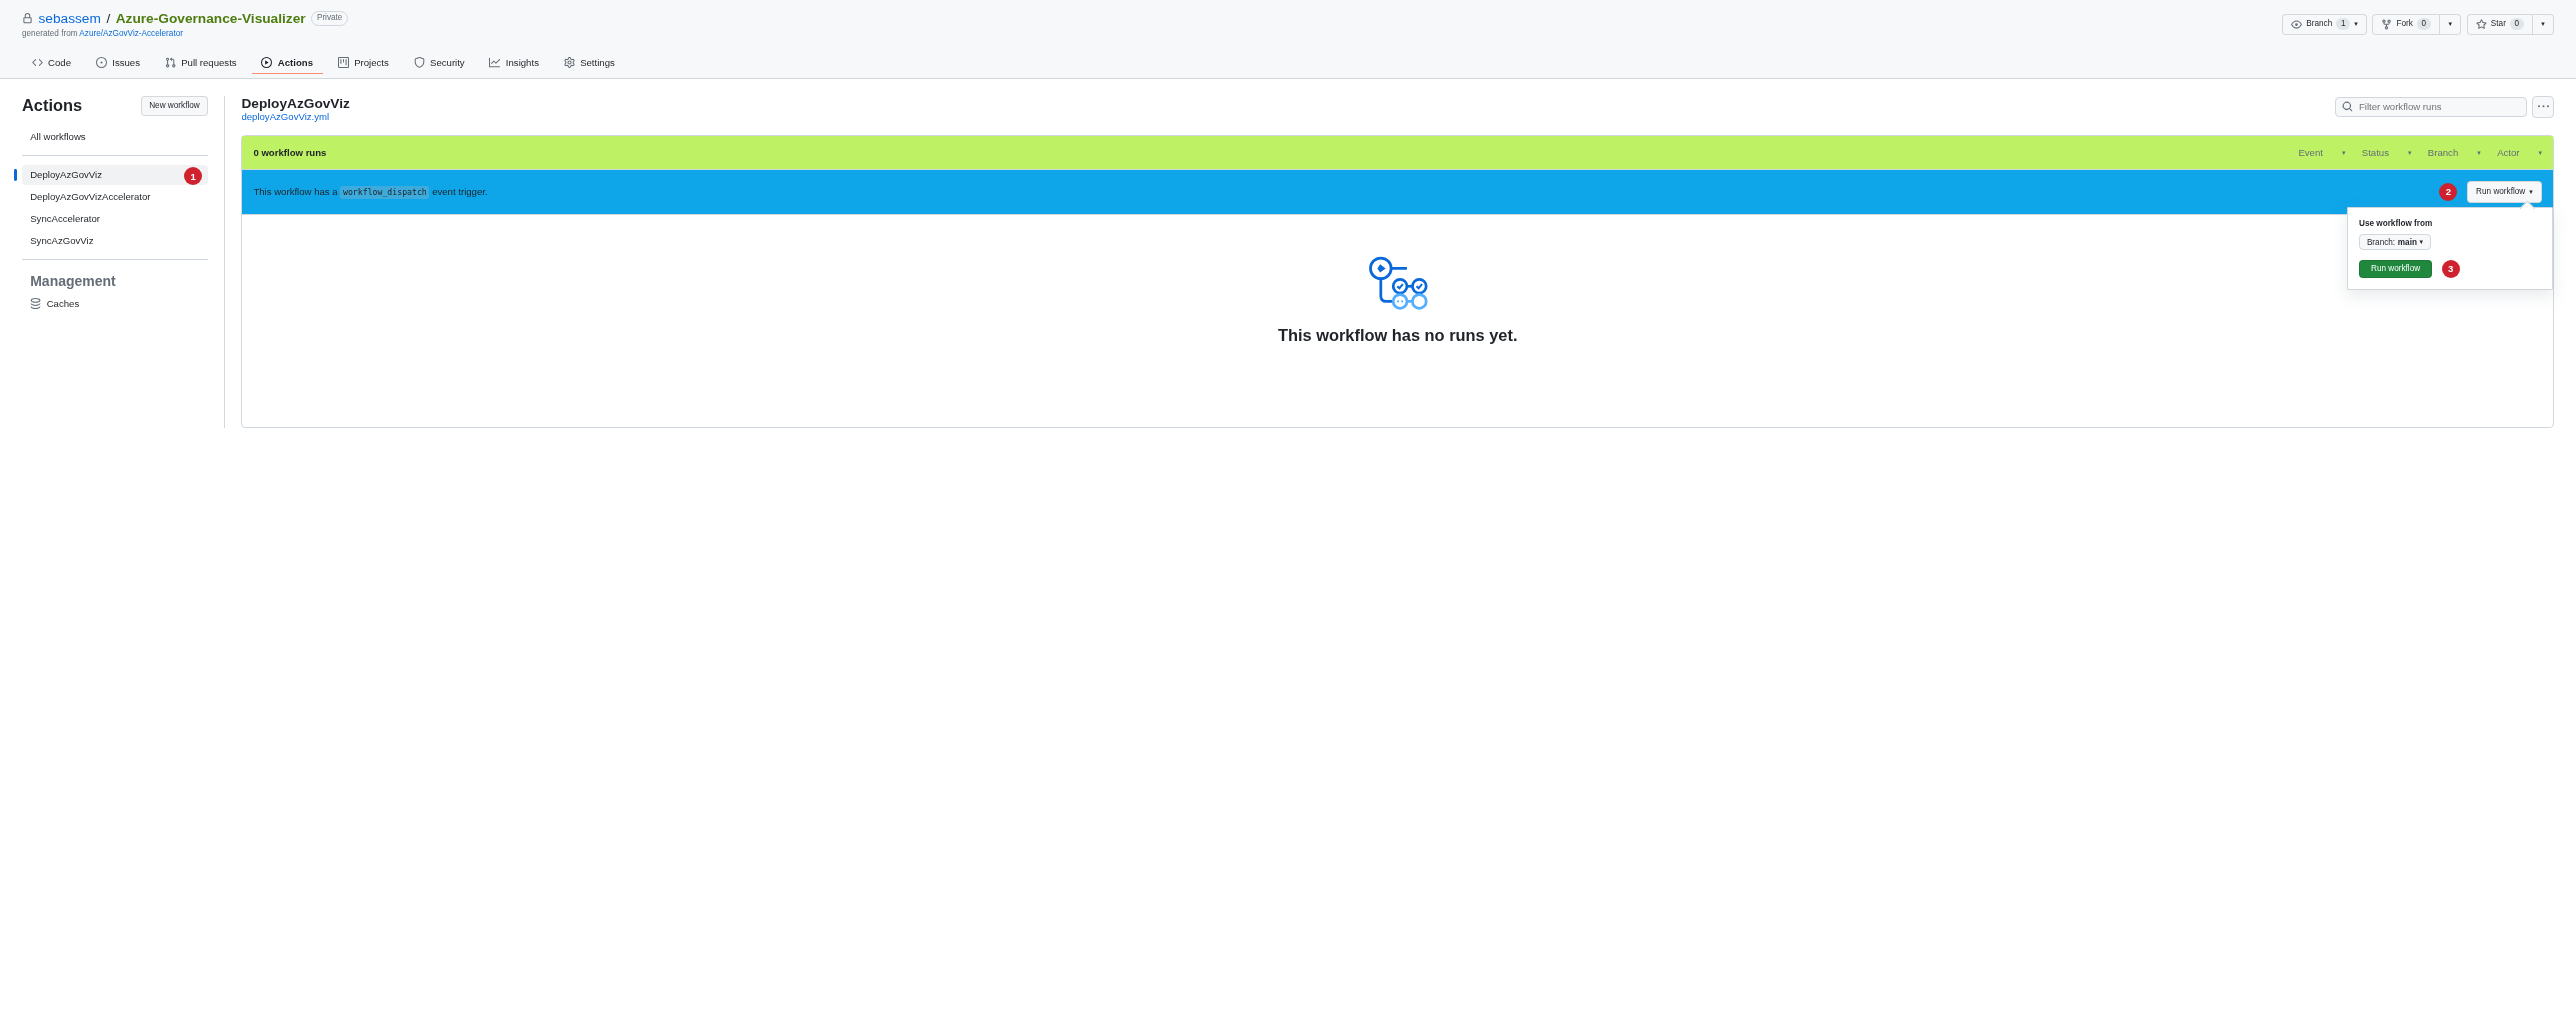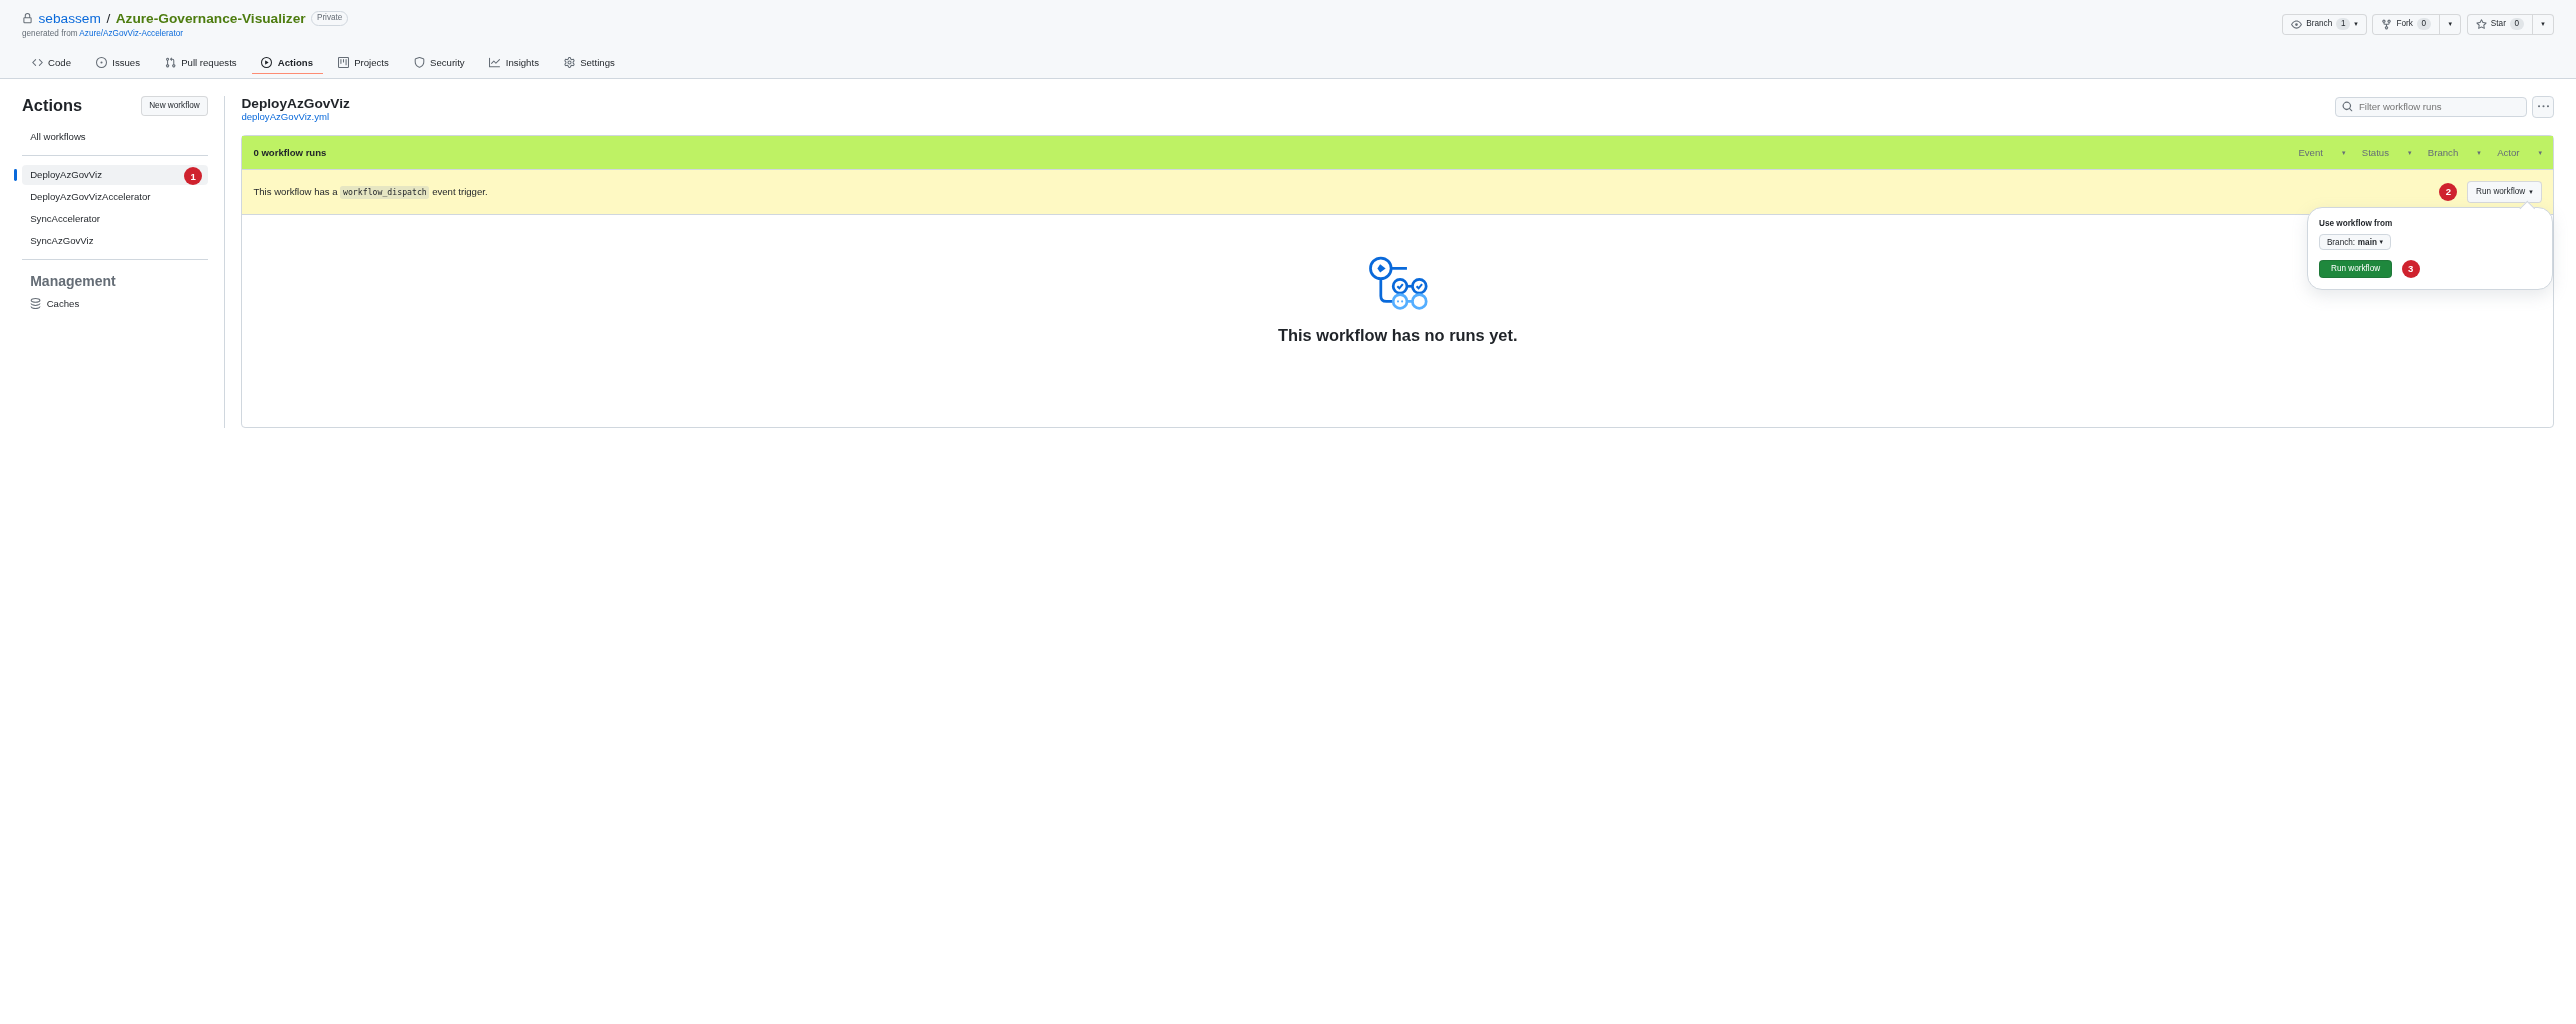--- a/index.html
+++ b/index.html
@@ -192,44 +192,44 @@
     align-items: center;
     padding: 11px;
     background: #bef264;
     border-bottom: 0.7px solid #d0d7de;
   }
   .runs-header .count { font-weight: 600; }
   .run-filters { display: flex; gap: 16.4px; color: #656d76; font-size: 9.6px; }
   .run-filters .f { cursor: pointer; display: inline-flex; gap: 19px; align-items: center; }
 
   .dispatch-banner {
-    background: #fef9c3;
+    background: #0ea5e9;
     border-bottom: 0.7px solid #d0d7de;
     padding: 11px;
     display: flex;
     justify-content: space-between;
     align-items: center;
     position: relative;
   }
   .dispatch-banner code {
     background: rgba(175,184,193,.3);
     font-family: ui-monospace, SFMono-Regular, Menlo, monospace;
     font-size: 8.2px;
     padding: 1.4px 2.7px;
     border-radius: 2.7px;
   }
 
   .popover {
     position: absolute;
     right: 0;
     top: 37px;
-    width: 246px;
+    width: 206px;
     background: #fff;
     border: 0.7px solid #d0d7de;
-    border-radius: 15px;
+    border-radius: 1px;
     box-shadow: 0 5.5px 16.4px rgba(140,149,159,.2);
     padding: 11px;
     z-index: 10;
   }
   .popover::before {
     content: "";
     position: absolute;
     top: -5.5px;
     right: 19px;
     width: 9.6px;

